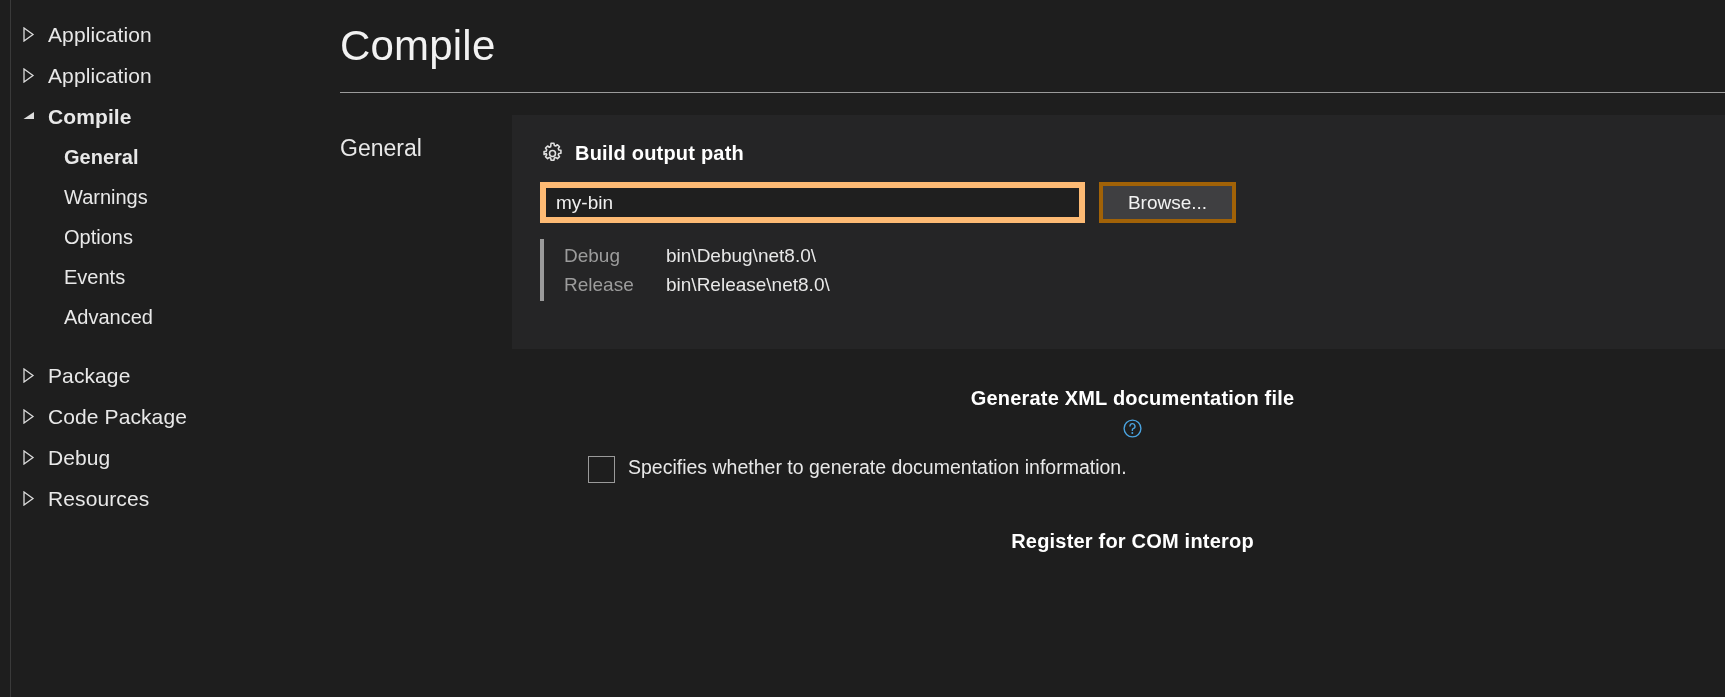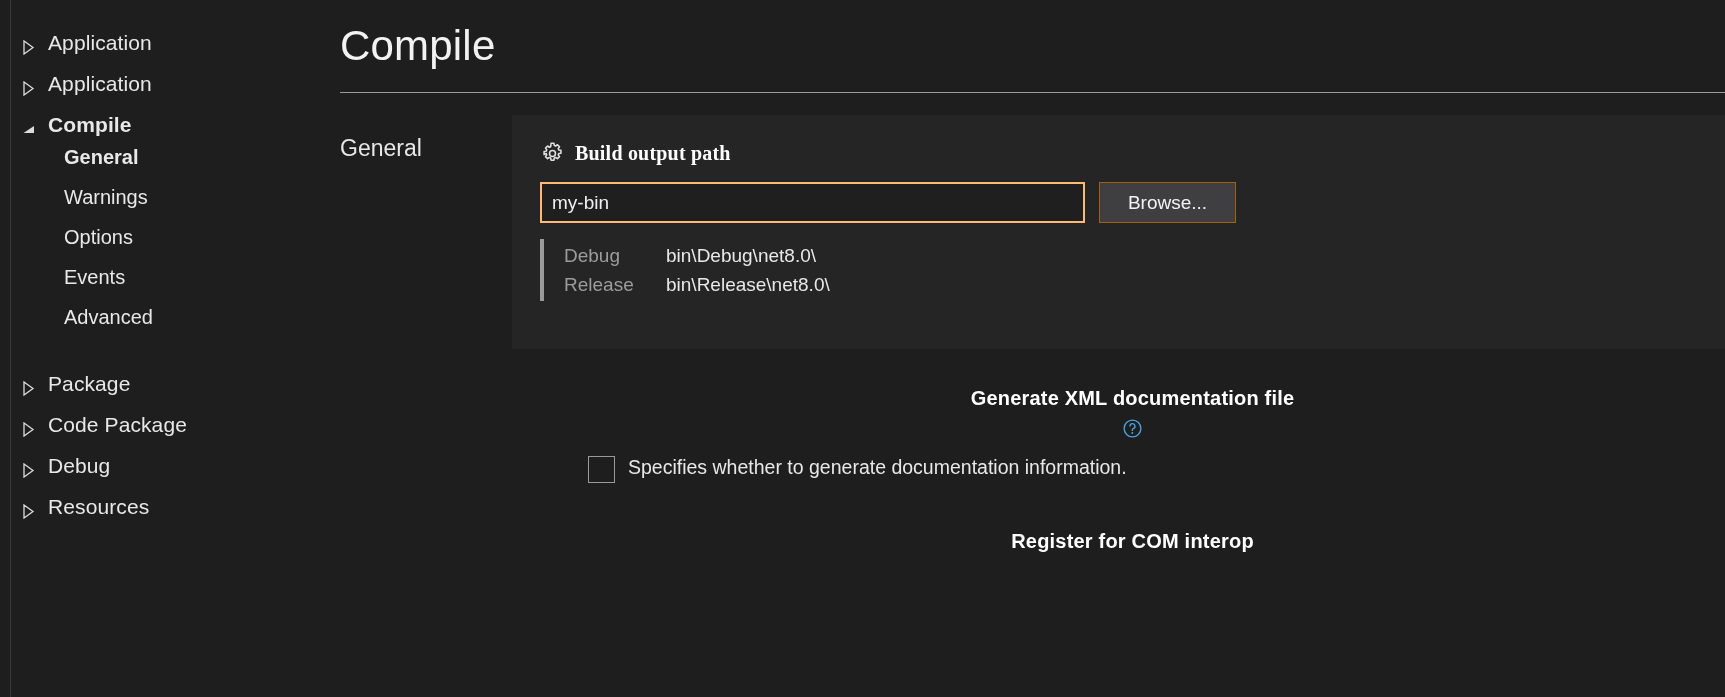--- a/index.html
+++ b/index.html
@@ -38,21 +38,21 @@
     position: absolute;
     left: 10px;
     top: 0;
     width: 1px;
     height: 100%;
     background: #3a3a3a;
   }
 
   .tree-item {
     display: flex;
-    align-items: flex-end;
+    align-items: center;
     height: 41px;
     padding-left: 22px;
     cursor: default;
     user-select: none;
   }
   .tree-item .chev {
     width: 26px;
     flex: 0 0 26px;
     display: flex;
     align-items: center;
@@ -133,53 +133,52 @@
     background: #252526;
     padding: 26px 0 30px 28px;
     min-height: 234px;
   }
 
   .group-head {
     display: flex;
     align-items: center;
     gap: 10px;
     margin-bottom: 16px;
-    font-family: Liberation Serif, serif;
   }
   .group-head .gear { display: flex; align-items: center; }
   .group-head .ghead-text {
     font-size: 20px;
     font-weight: 700;
     color: #ffffff;
     letter-spacing: .2px;
   }
 
   .path-row {
     display: flex;
     align-items: center;
     gap: 14px;
   }
 
   .path-input {
     width: 545px;
     height: 41px;
     background: #1f1f1f;
-    border: 2px solid #fdba74;
+    border: 6px solid #fdba74;
     color: #f0f0f0;
     font-family: "Liberation Sans", sans-serif;
     font-size: 19px;
     padding: 0 10px;
     outline: none;
   }
 
   .browse-btn {
     width: 137px;
     height: 41px;
     background: #3f3f41;
-    border: 1px solid #a16207;
+    border: 4px solid #a16207;
     color: #f2f2f2;
     font-family: "Liberation Sans", sans-serif;
     font-size: 19px;
     cursor: pointer;
   }
 
   .config-block {
     margin-top: 16px;
     border-left: 4px solid #9a9a9a;
     padding: 2px 0 2px 20px;

